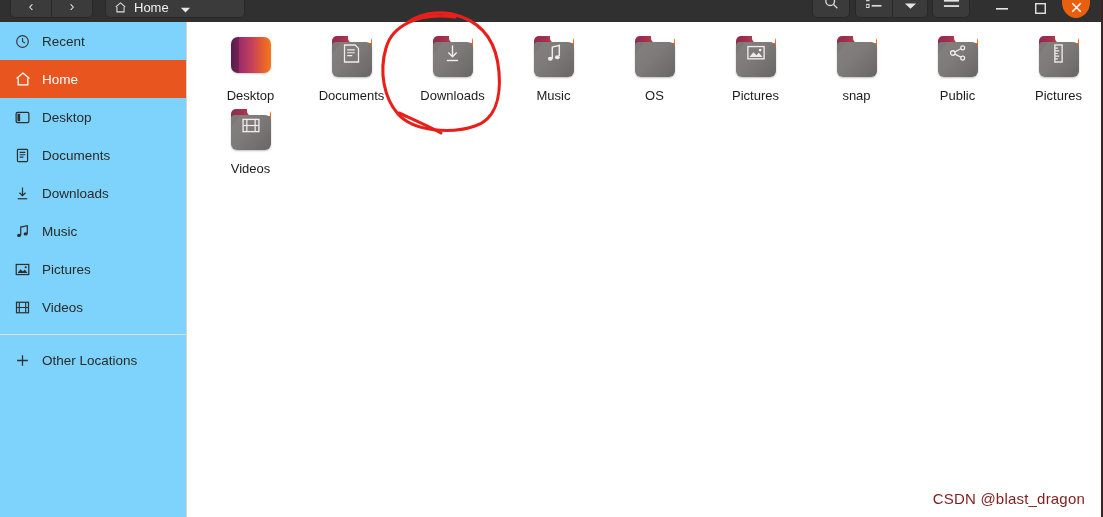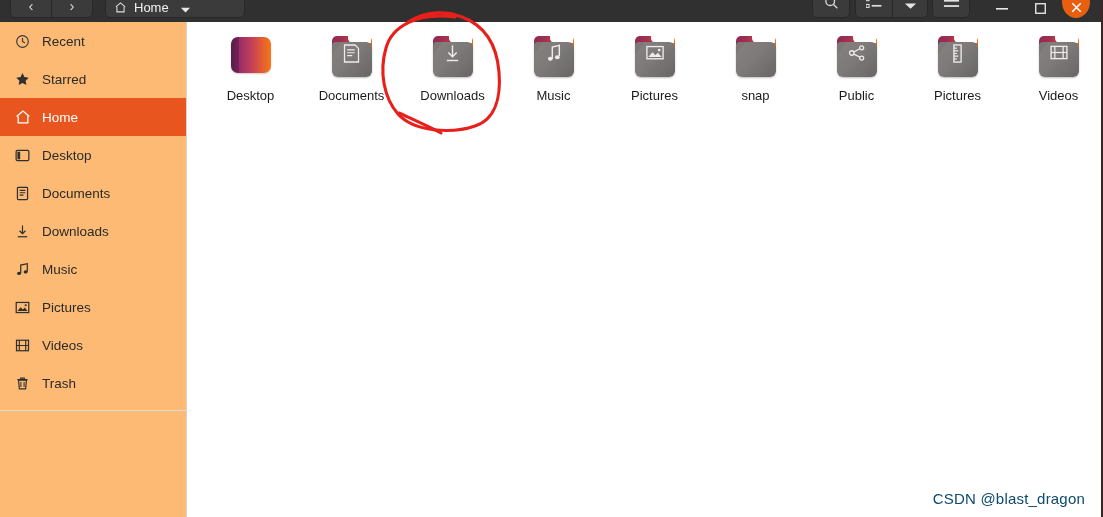--- a/index.html
+++ b/index.html
@@ -84,21 +84,21 @@
     border-radius: 50%;
     color: #ffffff;
   }
 
   
   .sidebar {
     position: absolute;
     left: 0; top: 22px;
     width: 187px;
     height: 495px;
-    background: #fdba74;
+    background: #7dd3fc;
     border-right: 1px solid #d6d3d0;
     box-sizing: border-box;
     overflow: hidden;
   }
   .side-item {
     display: flex;
     align-items: center;
     height: 38px;
     padding-left: 14px;
     gap: 11px;
@@ -236,21 +236,21 @@
     height: 517px;
     pointer-events: none;
   }
 
   
   .watermark {
     position: absolute;
     right: 14px;
     bottom: 10px;
     font-size: 15px;
-    color: #0c4a6e;
+    color: #7f1d1d;
     letter-spacing: 0.2px;
     white-space: nowrap;
   }
 </style>
 </head>
 <body>
 
 <div id="app">
 
   <div class="headerbar">
@@ -336,28 +336,20 @@
     <div class="side-item">
       <span class="side-icon">
         <svg width="15" height="15" viewBox="0 0 16 16" fill="none" stroke="#3a3a3a" stroke-width="1.25">
           <circle cx="8" cy="8" r="6.2"></circle>
             <path d="M8 4.3V8l2.6 1.6"></path>
         </svg>
       </span>
       <span>Recent</span>
     </div>
 
-    <div class="side-item">
-      <span class="side-icon">
-        <svg width="15" height="15" viewBox="0 0 16 16">
-          <path d="M8 1.1l2.05 4.3 4.65.62-3.4 3.25.85 4.66L8 11.66 3.85 13.93l.85-4.66L1.3 6.02l4.65-.62z" fill="#2f2f2f"></path>
-        </svg>
-      </span>
-      <span>Starred</span>
-    </div>
 
     <div class="side-item active">
       <span class="side-icon">
         <svg width="16" height="16" viewBox="0 0 16 16" fill="none" stroke="#ffffff" stroke-width="1.3">
           <path d="M1.6 7.4L8 2.1l6.4 5.3"></path>
             <path d="M3.2 7.3v6.6h9.6V7.3"></path>
         </svg>
       </span>
       <span>Home</span>
     </div>
@@ -419,34 +411,31 @@
       <span class="side-icon">
         <svg width="15" height="15" viewBox="0 0 16 16">
           <rect x="1.6" y="2.4" width="12.8" height="11.2" fill="none" stroke="#2f2f2f" stroke-width="1.3"></rect>
           <path d="M4.6 2.6v10.8M11.4 2.6v10.8" stroke="#2f2f2f" stroke-width="1.2"></path>
           <path d="M1.8 8h12.4" stroke="#2f2f2f" stroke-width="1.1"></path>
         </svg>
       </span>
       <span>Videos</span>
     </div>
 
-    <div class="side-item">
-      <span class="side-icon">
-        <svg width="15" height="15" viewBox="0 0 16 16">
-          <path d="M2.5 3.9h11" stroke="#2f2f2f" stroke-width="1.3"></path>
-          <path d="M6 3.8V2.3h4v1.5" fill="none" stroke="#2f2f2f" stroke-width="1.2"></path>
-          <path d="M3.8 4.4l.85 9.3h6.7l.85-9.3z" fill="none" stroke="#2f2f2f" stroke-width="1.25"></path>
-          <path d="M6.3 6.3v5.4M9.7 6.3v5.4" stroke="#2f2f2f" stroke-width="1.1"></path>
-        </svg>
-      </span>
-      <span>Trash</span>
-    </div>
 
     <div class="side-sep"></div>
 
+    <div class="side-item">
+      <span class="side-icon">
+        <svg width="15" height="15" viewBox="0 0 16 16" stroke="#2f2f2f" stroke-width="1.35">
+          <path d="M8 2.3v11.4M2.3 8h11.4"></path>
+        </svg>
+      </span>
+      <span>Other Locations</span>
+    </div>
   </div>
 
   <div class="content">
     <div class="icon-grid">
 
       <div class="file-item">
         <div class="file-thumb">
           <div class="desk-icon"></div>
         </div>
         <div class="file-label">Desktop</div>
@@ -501,20 +490,31 @@
                 <path d="M6.2 15.4V3.2l7.4-1.7v11.2" fill="none" stroke="#efeceb" stroke-width="1.5"></path>
                 <ellipse cx="4.1" cy="15.6" rx="2.5" ry="2.1" fill="#efeceb"></ellipse>
                 <ellipse cx="11.5" cy="13.9" rx="2.5" ry="2.1" fill="#efeceb"></ellipse>
               </svg>
             </div>
           </div>
         </div>
         <div class="file-label">Music</div>
       </div>
 
+      <div class="file-item">
+        <div class="file-thumb">
+          <div class="folder">
+            <div class="folder-tab">
+                <div class="folder-notch"></div>
+              </div>
+            <div class="folder-body"></div>
+          </div>
+        </div>
+        <div class="file-label">OS</div>
+      </div>
 
       <div class="file-item">
         <div class="file-thumb">
           <div class="folder">
             <div class="folder-tab">
                 <div class="folder-notch"></div>
               </div>
             <div class="folder-body"></div>
             <div class="folder-emblem">
               <svg width="18" height="17" viewBox="0 0 20 18">

